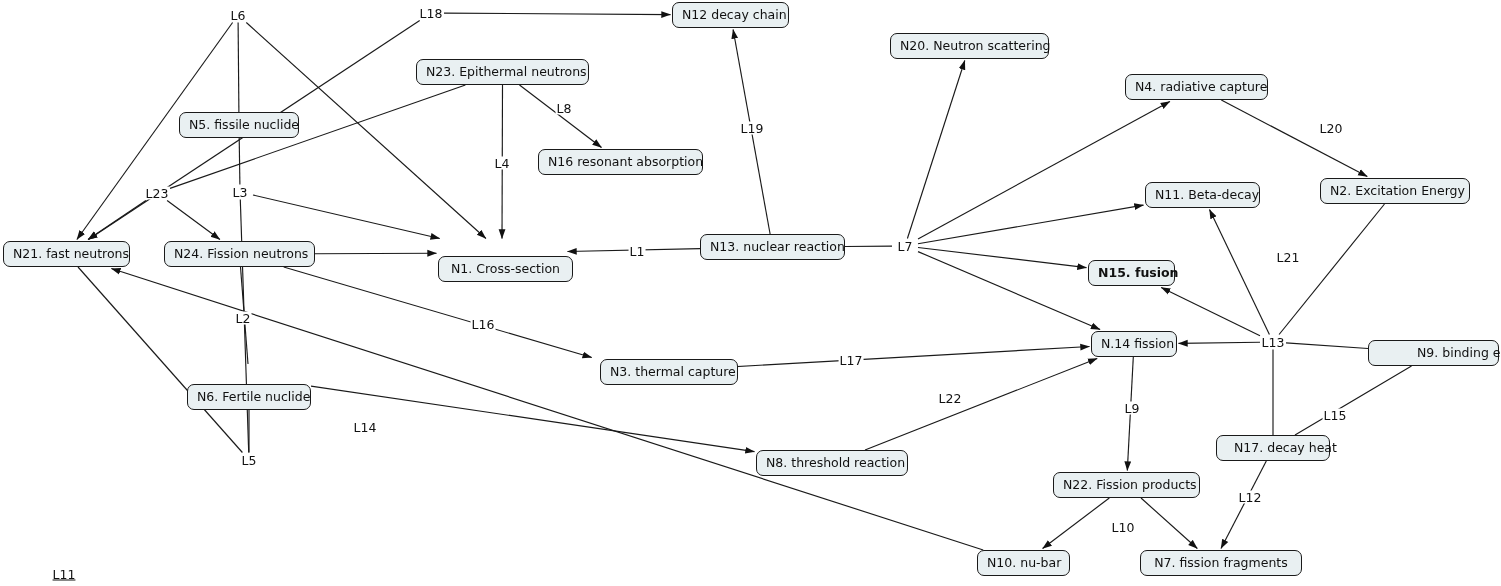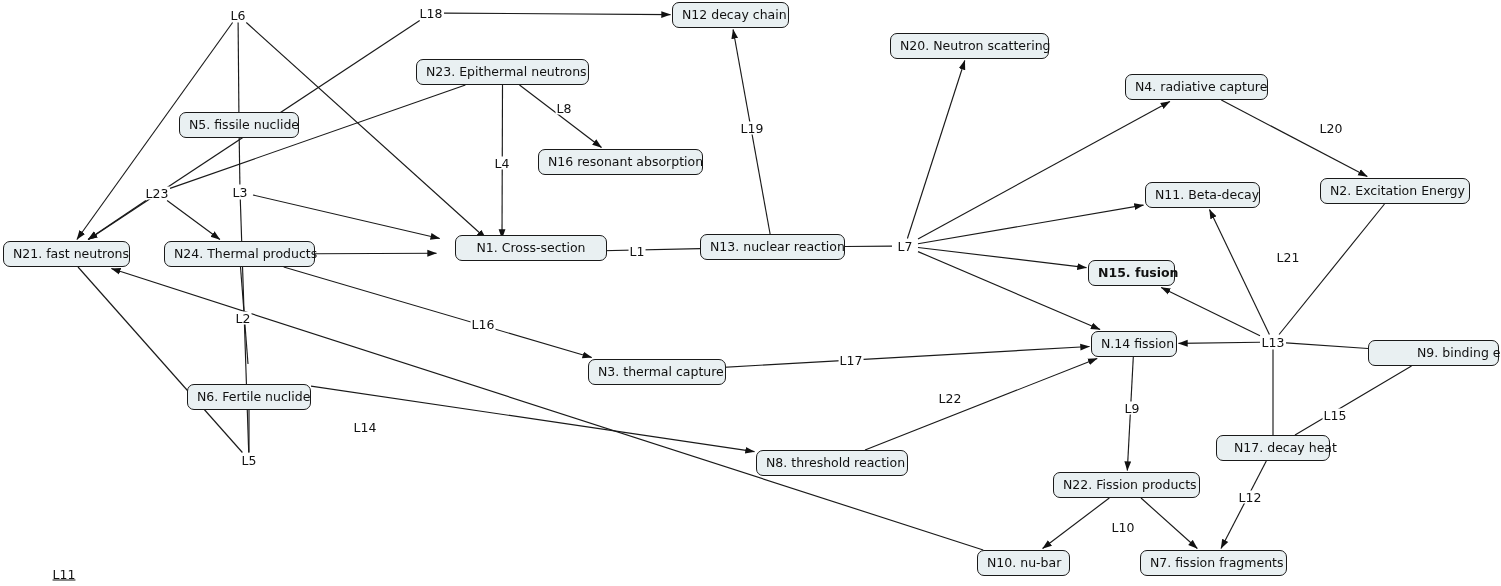--- a/index.html
+++ b/index.html
@@ -96,42 +96,42 @@
         <line x1="1411.5" y1="366.0" x2="1295.0" y2="435.0"></line>
         <line x1="1133.3" y1="357.0" x2="1127.3" y2="470.5" marker-end="url(#ah)"></line>
         <line x1="1109.3" y1="498.0" x2="1042.6" y2="548.5" marker-end="url(#ah)"></line>
         <line x1="1141.0" y1="498.0" x2="1197.3" y2="548.5" marker-end="url(#ah)"></line>
         <line x1="1266.3" y1="461.0" x2="1221.0" y2="548.5" marker-end="url(#ah)"></line>
         <line x1="983.2" y1="550.0" x2="111.4" y2="268.5" marker-end="url(#ah)"></line>
         <line x1="865.0" y1="450.0" x2="1097.2" y2="358.5" marker-end="url(#ah)"></line>
       </g>
   </svg>
   <div id="nodes-group">
-      <div class="node" style="left: 438px; top: 235px; width: 152px; margin-left: 17px;">N1. Cross-section</div>
+      <div class="node" style="left: 438px; top: 256px; width: 135px;">N1. Cross-section</div>
       <div class="node" style="left: 1320px; top: 178px; width: 150px;">N2. Excitation Energy</div>
-      <div class="node" style="left: 588px; top: 359px; width: 138px;">N3. thermal capture</div>
+      <div class="node" style="left: 600px; top: 359px; width: 138px;">N3. thermal capture</div>
       <div class="node" style="left: 1125px; top: 74px; width: 143px;">N4. radiative capture</div>
       <div class="node" style="left: 179px; top: 112px; width: 120px;">N5. fissile nuclide</div>
       <div class="node" style="left: 187px; top: 384px; width: 124px;">N6. Fertile nuclide</div>
-      <div class="node" style="left: 1140px; top: 550px; width: 147px;">N7. fission fragments</div>
+      <div class="node" style="left: 1140px; top: 550px; width: 162px;">N7. fission fragments</div>
       <div class="node" style="left: 756px; top: 450px; width: 152px;">N8. threshold reaction</div>
       <div class="node" style="left: 1368px; top: 340px; width: 131px; padding-left: 48px;">N9. binding energy</div>
       <div class="node" style="left: 977px; top: 550px; width: 93px;">N10. nu-bar</div>
       <div class="node" style="left: 1145px; top: 182px; width: 115px;">N11. Beta-decay</div>
       <div class="node" style="left: 672px; top: 2px; width: 117px;">N12 decay chain</div>
       <div class="node" style="left: 700px; top: 234px; width: 145px;">N13. nuclear reaction</div>
       <div class="node" style="left: 1091px; top: 331px; width: 86px; border-radius: 7px;">N.14 fission</div>
       <div class="node" style="left: 1088px; top: 260px; width: 87px; font-weight: bold;">N15. fusion</div>
       <div class="node" style="left: 538px; top: 149px; width: 165px;">N16 resonant absorption</div>
       <div class="node" style="left: 1216px; top: 435px; width: 114px; padding-left: 17px;">N17. decay heat</div>
       <div class="node" style="left: 890px; top: 33px; width: 159px;">N20. Neutron scattering</div>
       <div class="node" style="left: 3px; top: 241px; width: 127px;">N21. fast neutrons</div>
       <div class="node" style="left: 1053px; top: 472px; width: 147px;">N22. Fission products</div>
       <div class="node" style="left: 416px; top: 59px; width: 173px;">N23. Epithermal neutrons</div>
-      <div class="node" style="left: 164px; top: 241px; width: 151px;">N24. Thermal products</div>
+      <div class="node" style="left: 164px; top: 241px; width: 151px;">N24. Fission neutrons</div>
     </div>
   <div id="labels-group">
       <div class="elabel" style="left: 637px; top: 251px;">L1</div>
       <div class="elabel" style="left: 243px; top: 318px;">L2</div>
       <div class="elabel" style="left: 240px; top: 192px;">L3</div>
       <div class="elabel" style="left: 502px; top: 163px;">L4</div>
       <div class="elabel" style="left: 249px; top: 460px;">L5</div>
       <div class="elabel" style="left: 238px; top: 15px;">L6</div>
       <div class="elabel" style="left: 905px; top: 246px;">L7</div>
       <div class="elabel" style="left: 564px; top: 108px;">L8</div>

